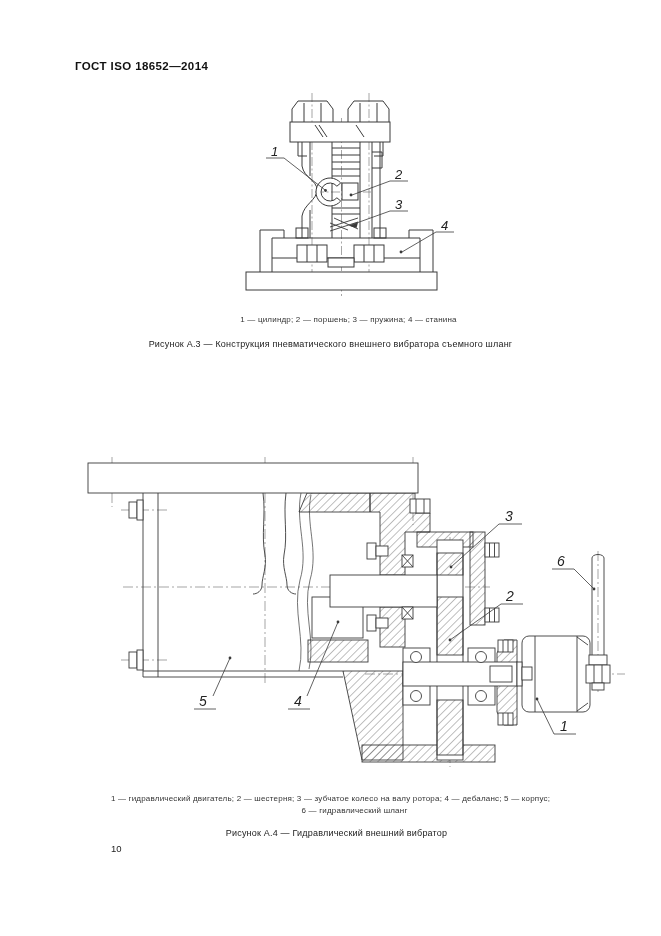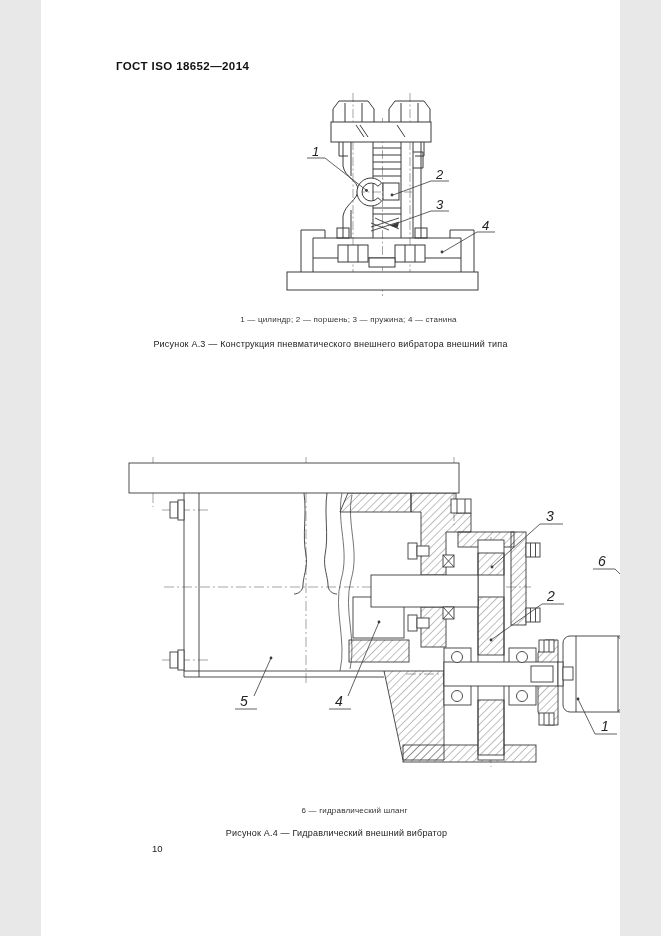--- a/index.html
+++ b/index.html
@@ -1,17 +1,17 @@
 <!DOCTYPE html>
 <html><head>
 <meta charset="utf-8">
 <style>
   html,body { margin:0; padding:0; background:#e8e8e8; }
   .page {
-    position:relative; width:579px; height:936px; background:#ffffff;
+    position:relative; width:661px; height:936px; background:#ffffff;
     font-family:"Liberation Sans", sans-serif; color:#1a1a1a;
     margin:0 auto; overflow:hidden;
   }
   .doc-header {
     position:absolute; left:75px; top:60px;
     font-size:11.5px; font-weight:bold; letter-spacing:0.4px; color:#111;
   }
   .legend {
     position:absolute; left:0; right:0; text-align:center;
     font-size:8px; color:#333; letter-spacing:0.2px;
@@ -133,21 +133,21 @@
         <line x1="206" y1="142" x2="172" y2="162"></line>
       <circle cx="171" cy="162" r="1.4" fill="#3a3a3a" stroke="none"></circle>
     </g>
     <text class="lbl" x="41" y="66" font-size="13">1</text>
     <text class="lbl" x="165" y="89" font-size="13">2</text>
     <text class="lbl" x="165" y="119" font-size="13">3</text>
     <text class="lbl" x="211" y="140" font-size="13">4</text>
   </svg>
 
   <div class="legend" style="top:315px;margin-left:36px;">1 — цилиндр; 2 — поршень; 3 — пружина; 4 — станина</div>
-  <div class="caption" style="top:339px;">Рисунок  А.3 — Конструкция пневматического внешнего вибратора внешний типа</div>
+  <div class="caption" style="top:339px;">Рисунок  А.3 — Конструкция пневматического внешнего вибратора съемного шланг</div>
 
   <svg class="fig" style="left:85px; top:455px;" width="545" height="320" viewBox="0 0 545 320">
     <defs>
       <pattern id="hatchB" width="5.5" height="5.5" patternUnits="userSpaceOnUse" patternTransform="rotate(45)">
         <line x1="0" y1="0" x2="0" y2="5.5" stroke="#4a4a4a" stroke-width="0.7"></line>
       </pattern>
     </defs>
 
     <g stroke="#6a6a6a" stroke-width="0.6" stroke-dasharray="10 3 2 3" fill="none">
       <line x1="27" y1="2" x2="27" y2="52"></line>
@@ -298,17 +298,18 @@
       <circle cx="145" cy="203" r="1.4" fill="#3a3a3a" stroke="none"></circle>
     </g>
     <text class="lbl" x="420" y="66" font-size="14">3</text>
     <text class="lbl" x="421" y="146" font-size="14">2</text>
     <text class="lbl" x="472" y="111" font-size="14">6</text>
     <text class="lbl" x="475" y="276" font-size="14">1</text>
     <text class="lbl" x="209" y="251" font-size="14">4</text>
     <text class="lbl" x="114" y="251" font-size="14">5</text>
   </svg>
 
+  <div class="legend" style="top:794px;">1 — гидравлический двигатель; 2 — шестерня; 3 — зубчатое колесо на валу ротора; 4 — дебаланс; 5 — корпус;</div>
   <div class="legend" style="top:806px;padding-left:48px;">6 — гидравлический шланг</div>
   <div class="caption" style="top:828px;padding-left:12px;">Рисунок А.4 — Гидравлический внешний вибратор</div>
 
   <div class="page-number">10</div>
 </div>
 
 </body></html>

